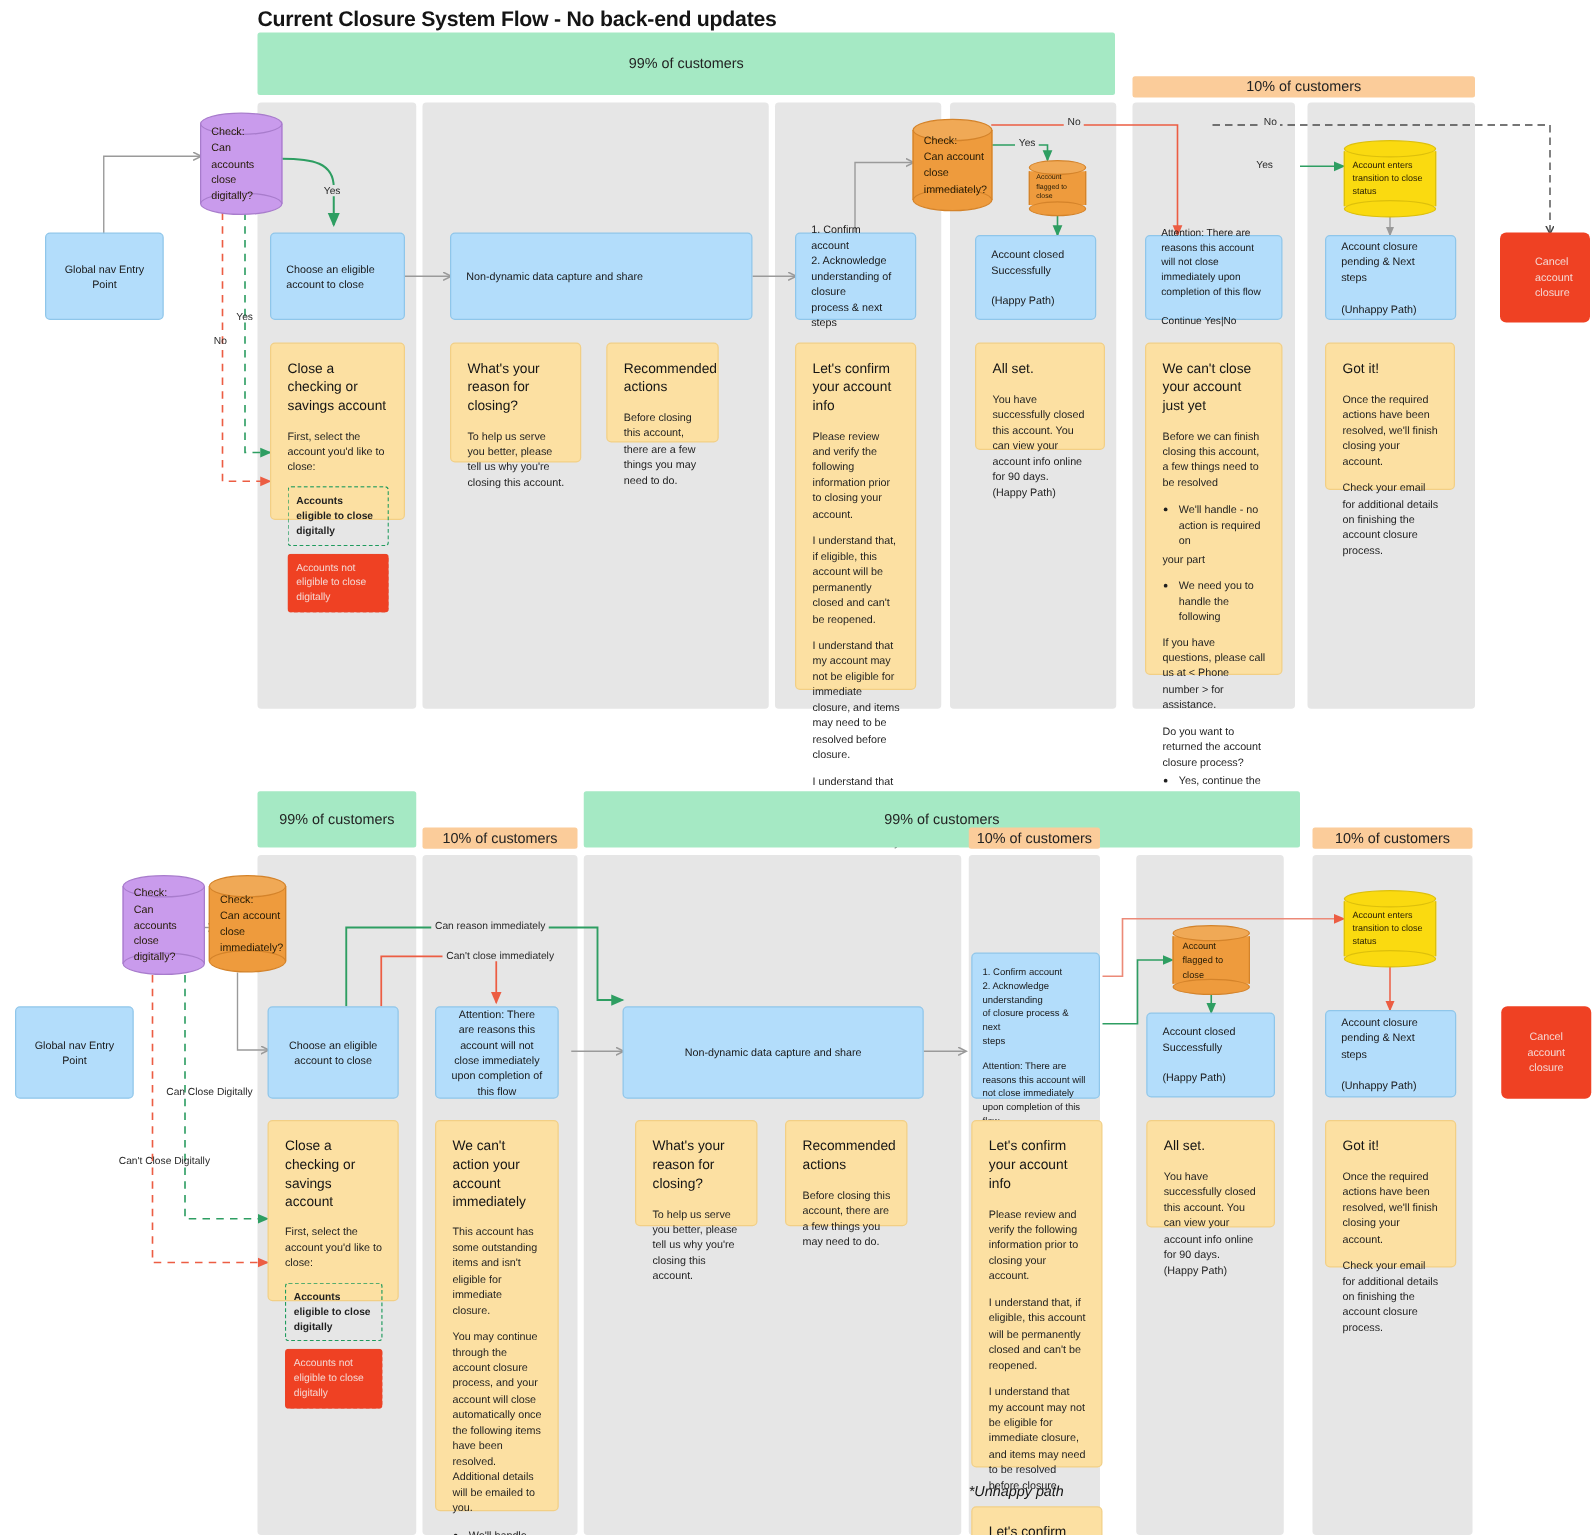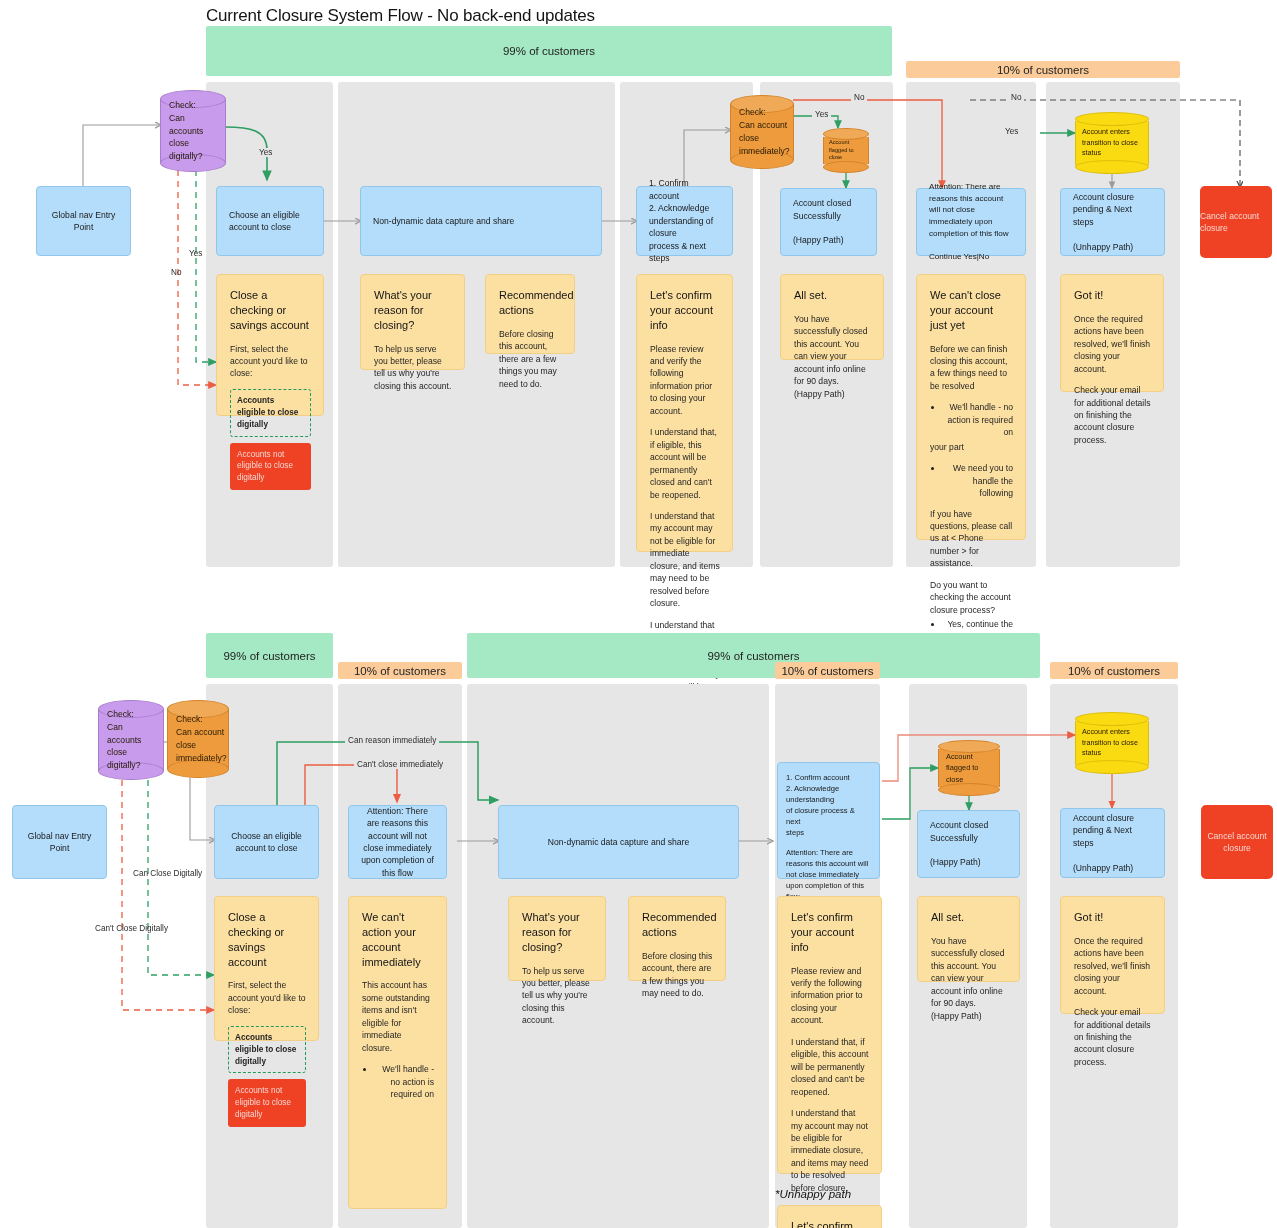--- a/index.html
+++ b/index.html
@@ -8,21 +8,21 @@
     background: #ffffff;
     font-family: "Liberation Sans", sans-serif;
     color: #1a1a1a;
     overflow: hidden;
   }
   #root { position: relative; width: 1277px; height: 1228px; }
 
   .title {
     position: absolute;
     font-size: 17px;
-    font-weight: normal;
+    font-weight: bold;
     letter-spacing: -0.2px;
     color: #141414;
     white-space: nowrap;
   }
 
   
   .lane {
     position: absolute;
     background: #e6e6e6;
     border-radius: 3px;
@@ -56,26 +56,26 @@
     background: #fce0a2; border: 1px solid #f2cf85;
     padding: 13px 12px 14px 13px;
     color: #1f1f1f;
   }
   .yellow h4 {
     font-size: 11px; font-weight: normal; line-height: 1.35;
     margin-bottom: 10px; color: #141414;
   }
   .yellow p { margin-bottom: 9px; }
   .yellow ul { margin: 0 0 8px 13px; }
-  .yellow li { margin-bottom: 7px; text-align: right; }
+  .yellow li { margin-bottom: 7px; }
 
   .red {
     background: #ef4123; border-radius: 5px;
     color: #f5d7d2; font-size: 8.6px; line-height: 1.45;
-    display: flex; align-items: center; padding: 0 0;
+    display: flex; align-items: center; padding: 0 28px;
   }
 
   
   .cyl { position: absolute; }
   .cyl .body {
     position: absolute; left: 0; right: 0; top: 9px; bottom: 9px;
   }
   .cyl .top, .cyl .bot {
     position: absolute; left: 0; right: 0; height: 18px;
     border-radius: 50%;
@@ -285,21 +285,21 @@
     <h4>We can't close your account just yet</h4>
     <p>Before we can finish closing this account, a few things need to be resolved</p>
     <ul>
       <li>We'll handle - no action is required on</li>
     </ul>
     <p style="margin-top:-6px;">your part</p>
     <ul>
       <li>We need you to handle the following</li>
     </ul>
     <p>If you have questions, please call us at &lt; Phone number &gt; for assistance.</p>
-    <p style="margin-bottom:2px;">Do you want to checking the account closure process?</p>
+    <p style="margin-bottom:2px;">Do you want to returned the account closure process?</p>
     <ul style="margin-bottom:2px;">
       <li style="margin-bottom:0;">Yes, continue the closure process.</li>
     </ul>
     <p>No, I no longer want to close my account.</p>
   </div>
 
   <div class="node yellow" style="left:1060px; top:274px; width:104px; height:118px;">
     <h4>Got it!</h4>
     <p>Once the required actions have been resolved, we'll finish closing your account.</p>
     <p>Check your email for additional details on finishing the account closure process.</p>
@@ -411,20 +411,21 @@
   <div class="node yellow" style="left:214px; top:896px; width:105px; height:145px;">
     <h4>Close a checking or savings account</h4>
     <p>First, select the account you'd like to close:</p>
     <div class="dashbox green">Accounts eligible to close digitally</div>
     <div class="dashbox red">Accounts not eligible to close digitally</div>
   </div>
 
   <div class="node yellow" style="left:348px; top:896px; width:99px; height:313px;">
     <h4>We can't action your account immediately</h4>
     <p>This account has some outstanding items and isn't eligible for immediate closure.</p>
+    <p>You may continue through the account closure process, and your account will close automatically once the following items have been resolved. Additional details will be emailed to you.</p>
     <ul>
       <li>We'll handle - no action is required on</li>
     </ul>
 
   </div>
 
   <div class="node yellow" style="left:508px; top:896px; width:98px; height:85px;">
     <h4>What's your reason for closing?</h4>
     <p>To help us serve you better, please tell us why you're closing this account.</p>
   </div>

